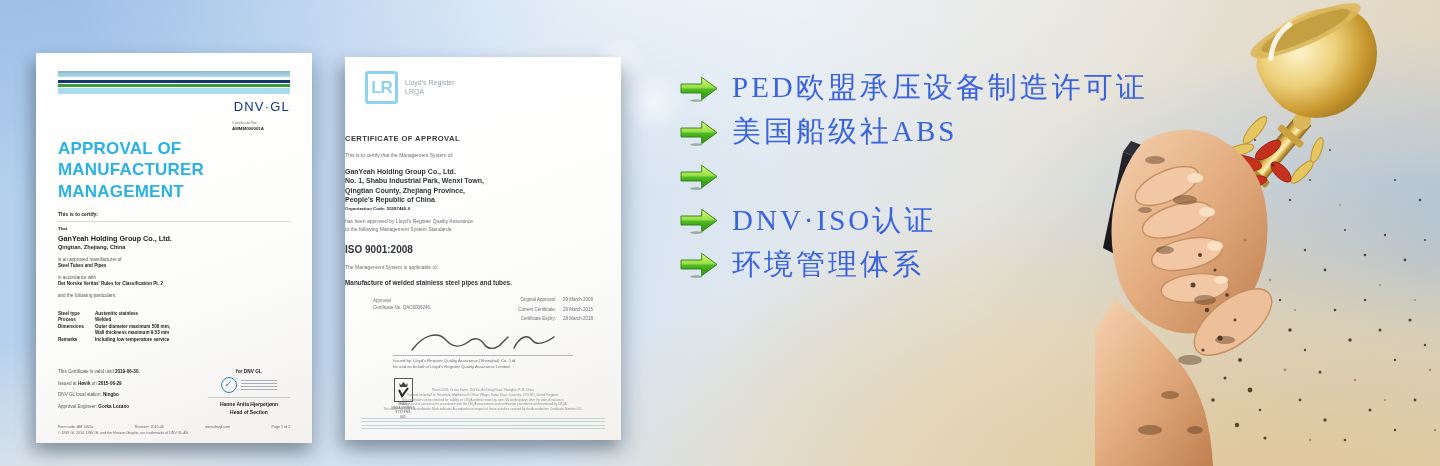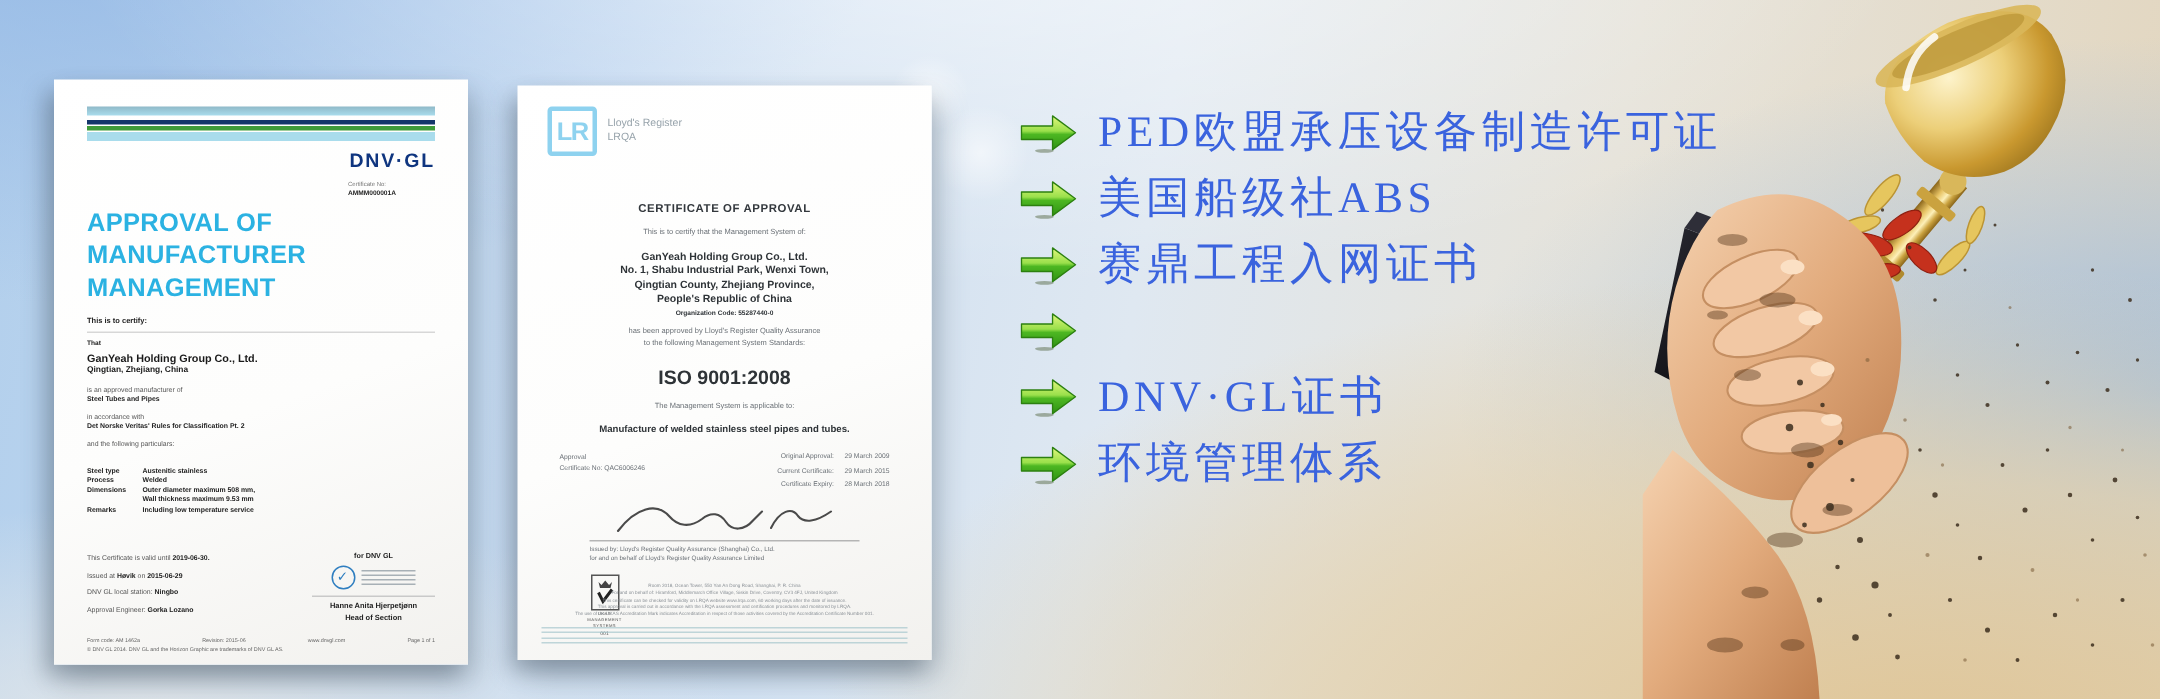--- a/index.html
+++ b/index.html
@@ -25,21 +25,21 @@
   .cert.dnv{left:36px;top:53px;width:276px;height:390px;}
   .cert.lr{left:345px;top:57px;width:276px;height:383px;}
   
   .dnv-stripes{margin:18px 22px 0;}
   .dnv-stripes .s1{height:6px;background:linear-gradient(#8fb9c8,#a9dcec);}
   .dnv-stripes .g{height:3px;}
   .dnv-stripes .s2{height:2.5px;background:#14366b;margin-bottom:1.5px;}
   .dnv-stripes .s3{height:2.5px;background:#3f9b3a;margin-bottom:1.5px;}
   .dnv-stripes .s4{height:6px;background:#a9dcec;}
   .dnv-brandrow{display:flex;justify-content:flex-end;margin:5px 22px 0;}
-  .dnv-logo{font-weight:bold;font-size:13px;color:#0f357f;letter-spacing:1.2px;}
+  .dnv-logo{font-weight:normal;font-size:13px;color:#0f357f;letter-spacing:1.2px;}
   .dnv-titlerow{display:flex;justify-content:space-between;margin:4px 22px 0;}
   .dnv-title{color:#2bb2e2;font-weight:bold;font-size:17px;line-height:1.25;letter-spacing:.2px;width:180px;margin-top:20px;}
   .dnv-certno{font-size:4px;color:#777;margin-top:2px;width:60px;line-height:1.5;}
   .dnv-certno b{display:block;color:#222;font-size:4.4px;}
   .dnv-body{margin:9px 22px 0;font-size:4.6px;line-height:1.4;color:#555;}
   .dnv-body .rule{border-top:1px solid #d7d7d7;margin:3.5px 0;}
   .dnv-body .h{font-weight:bold;color:#222;font-size:5px;}
   .dnv-company{font-weight:bold;color:#1a1a1a;font-size:7.2px;margin-top:2px;}
   .dnv-loc{font-weight:bold;color:#1a1a1a;font-size:5.6px;margin-bottom:5px;}
   .dnv-pair{margin-top:5px;}
@@ -60,27 +60,27 @@
   .stamp-lines i{display:block;width:36px;height:1.2px;background:#a7b0b6;margin:2px 0;}
   .dnv-sigrule{border-top:1px solid #c9c9c9;margin:2px 0 3px;}
   .dnv-signer{font-weight:bold;color:#222;font-size:5px;line-height:1.5;}
   .dnv-footer{position:absolute;left:22px;right:22px;bottom:8px;font-size:3.6px;color:#666;}
   .dnv-f1{display:flex;justify-content:space-between;margin-bottom:2px;}
   
   .lr-head{display:flex;align-items:flex-start;margin:14px 0 0 20px;}
   .lr-logo{width:27px;height:27px;border:3px solid #8ed2ef;border-radius:3px;color:#8ed2ef;
     font-weight:bold;font-size:17px;display:flex;align-items:center;justify-content:center;letter-spacing:-1px;}
   .lr-brand{margin-left:7px;color:#97a3ab;font-size:7px;line-height:1.3;margin-top:7px;}
-  .lr-center{text-align:center;}
+  .lr-center{text-align:left;}
   .lr-title{font-weight:bold;color:#33383d;font-size:7.6px;letter-spacing:.4px;margin-top:30px;}
   .lr-certify{font-size:5px;color:#6a7076;margin-top:9px;}
   .lr-company{font-size:7px;font-weight:bold;color:#2e3337;margin-top:9px;line-height:1.35;}
   .lr-orgcode{font-size:4.4px;font-weight:bold;color:#2e3337;margin-top:1px;}
   .lr-approved{font-size:5px;color:#6a7076;margin-top:7px;line-height:1.55;}
-  .lr-standard{font-size:13px;font-weight:bold;color:#2e3337;margin-top:11px;}
+  .lr-standard{font-size:10px;font-weight:bold;color:#2e3337;margin-top:11px;}
   .lr-applicable{font-size:5px;color:#6a7076;margin-top:9px;}
   .lr-scope{font-size:6.4px;font-weight:bold;color:#2e3337;margin-top:9px;}
   .lr-meta{display:flex;margin:11px 28px 0;font-size:4.5px;color:#6a7076;}
   .lr-approval{width:80px;line-height:1.6;text-align:left;flex:0 0 auto;}
   .lr-dates{margin-left:auto;text-align:left;}
   .lr-dates .drow{margin-bottom:4.5px;}
   .lr-dates .dl{display:inline-block;width:58px;text-align:right;margin-right:7px;}
   .lr-sigblock{width:180px;margin:4px auto 0;text-align:center;}
   .lr-sigrule{border-top:1px solid #b5b5b5;margin-top:-3px;}
   .lr-issued{font-size:4.2px;color:#6a7076;line-height:1.5;margin-top:2px;text-align:left;}
@@ -444,36 +444,29 @@
           <ellipse cx="18" cy="28.4" rx="7" ry="1.4" fill="#5a6b4a" opacity=".5"></ellipse>
           <polygon points="1,10 24,10 24,2.5 41,15 24,27.5 24,20 1,20" fill="url(#arrowg)" stroke="#2c8010" stroke-width="1" stroke-linejoin="round"></polygon>
         </svg>
       <span class="cert-label">美国船级社ABS</span>
     </div>
     <div class="cert-item">
       <svg class="arrow" viewBox="0 0 42 30">
           <ellipse cx="18" cy="28.4" rx="7" ry="1.4" fill="#5a6b4a" opacity=".5"></ellipse>
           <polygon points="1,10 24,10 24,2.5 41,15 24,27.5 24,20 1,20" fill="url(#arrowg)" stroke="#2c8010" stroke-width="1" stroke-linejoin="round"></polygon>
         </svg>
-      <span class="cert-label">赛鼎工程入网证书</span>
     </div>
     <div class="cert-item">
       <svg class="arrow" viewBox="0 0 42 30">
           <ellipse cx="18" cy="28.4" rx="7" ry="1.4" fill="#5a6b4a" opacity=".5"></ellipse>
           <polygon points="1,10 24,10 24,2.5 41,15 24,27.5 24,20 1,20" fill="url(#arrowg)" stroke="#2c8010" stroke-width="1" stroke-linejoin="round"></polygon>
         </svg>
+      <span class="cert-label">DNV·ISO认证</span>
     </div>
     <div class="cert-item">
       <svg class="arrow" viewBox="0 0 42 30">
           <ellipse cx="18" cy="28.4" rx="7" ry="1.4" fill="#5a6b4a" opacity=".5"></ellipse>
           <polygon points="1,10 24,10 24,2.5 41,15 24,27.5 24,20 1,20" fill="url(#arrowg)" stroke="#2c8010" stroke-width="1" stroke-linejoin="round"></polygon>
         </svg>
-      <span class="cert-label">DNV·GL证书</span>
-    </div>
-    <div class="cert-item">
-      <svg class="arrow" viewBox="0 0 42 30">
-          <ellipse cx="18" cy="28.4" rx="7" ry="1.4" fill="#5a6b4a" opacity=".5"></ellipse>
-          <polygon points="1,10 24,10 24,2.5 41,15 24,27.5 24,20 1,20" fill="url(#arrowg)" stroke="#2c8010" stroke-width="1" stroke-linejoin="round"></polygon>
-        </svg>
       <span class="cert-label">环境管理体系</span>
     </div>
   </div>
 </div>
 
 </body></html>

